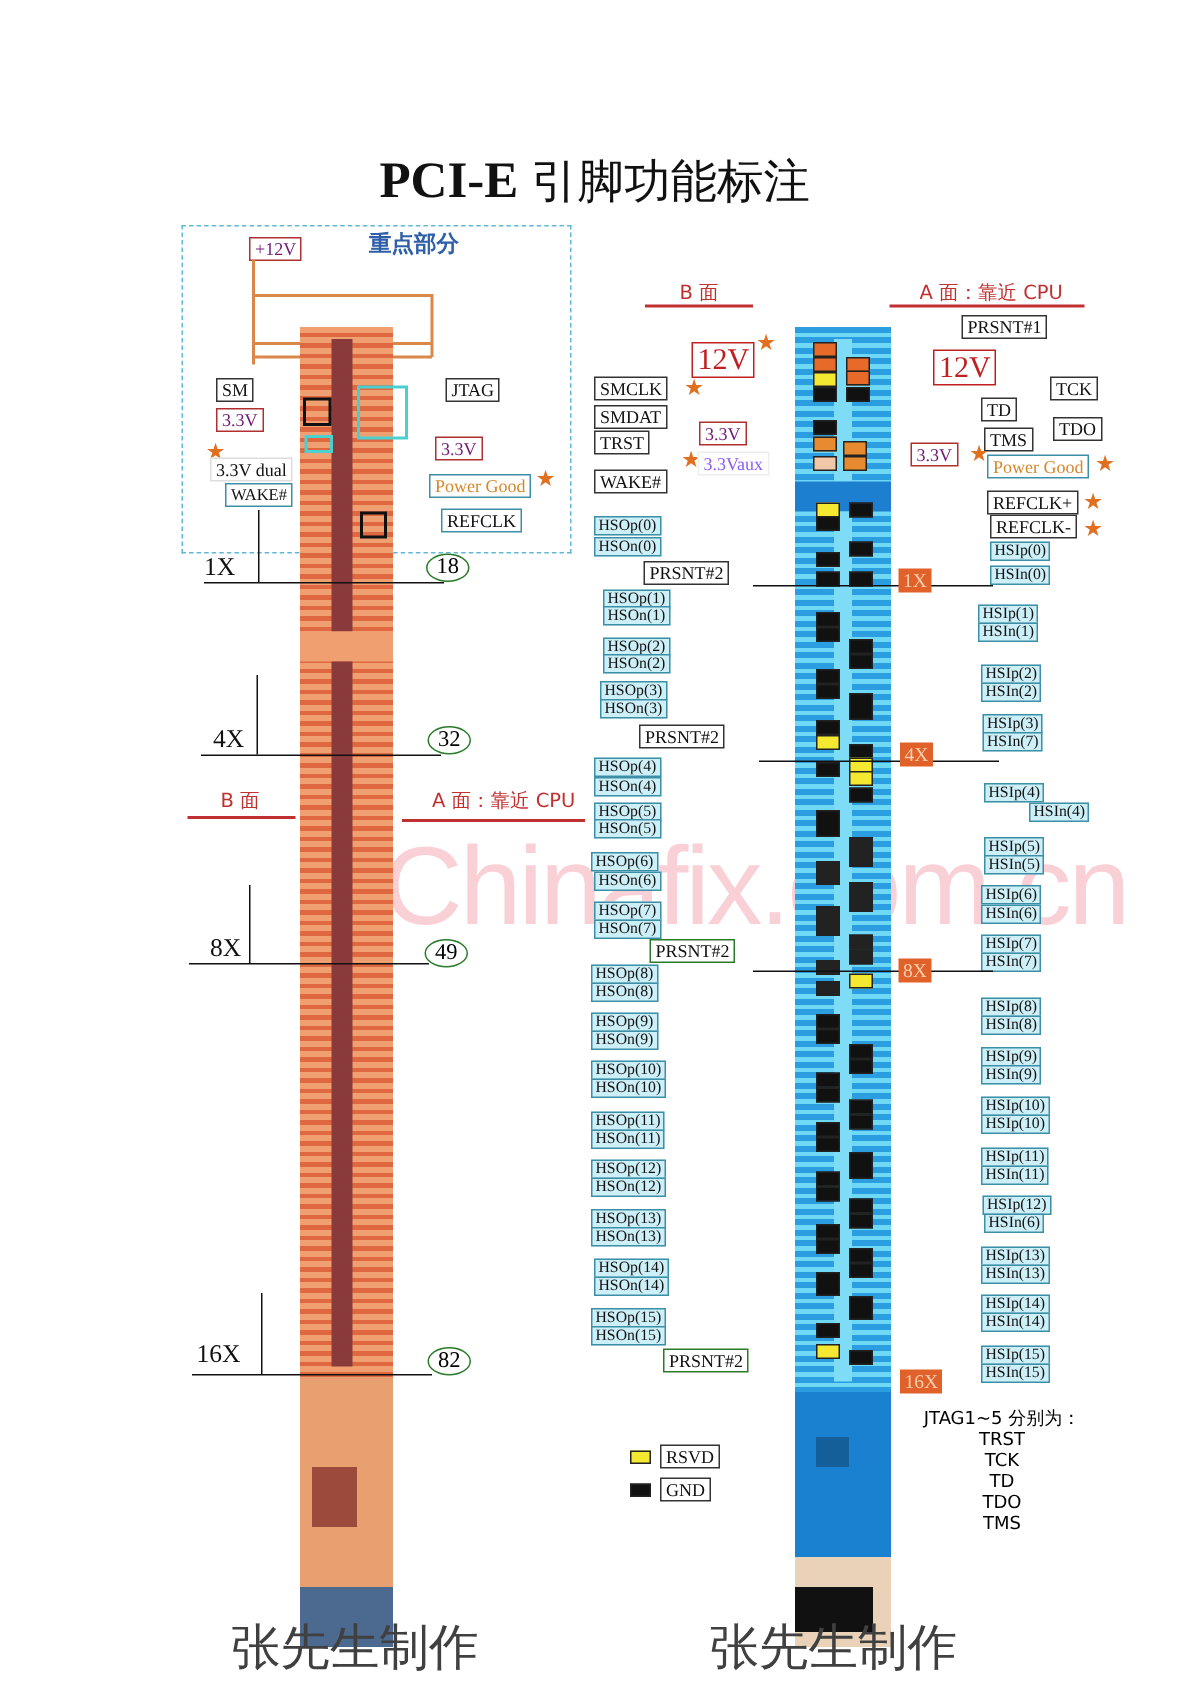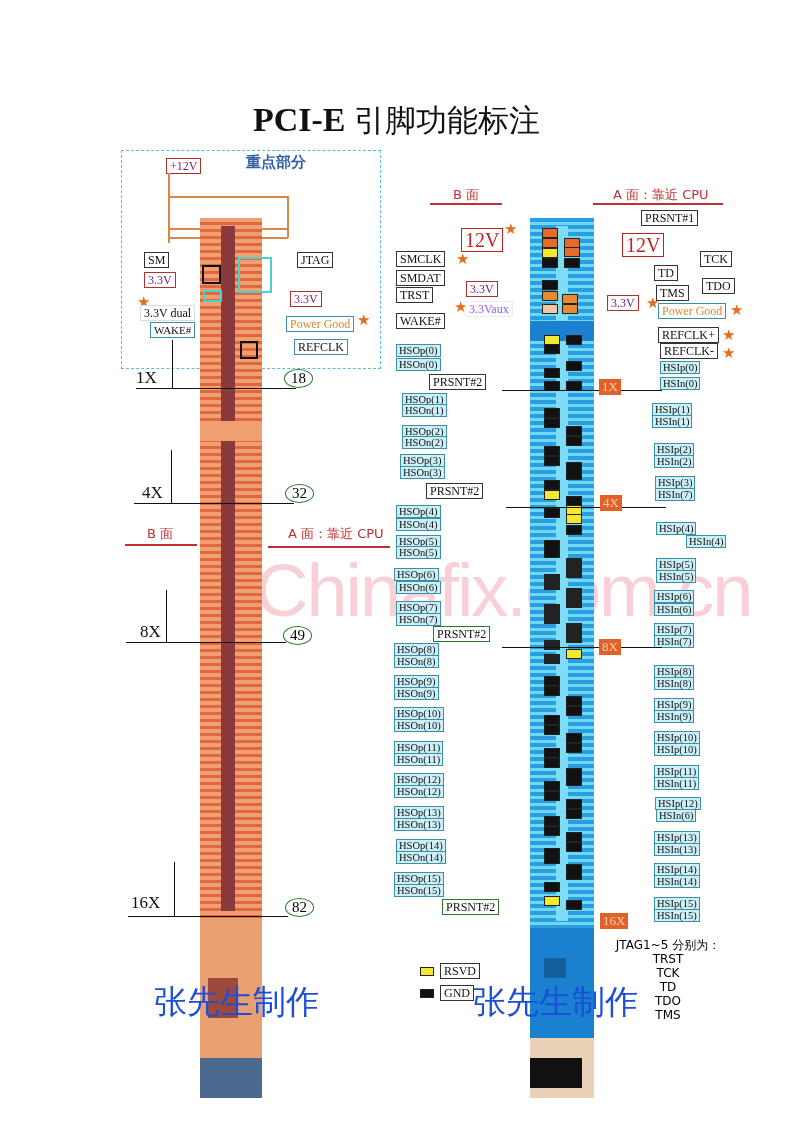--- a/index.html
+++ b/index.html
@@ -23,21 +23,21 @@
   .conn-blue .slot{position:absolute;left:26px;width:12px;background:#7fdcf7;}
   .pad{position:absolute;width:14px;height:8px;border:1px solid #222;}
   .hline{position:absolute;height:1px;background:#111;}
   .vline{position:absolute;width:1px;background:#111;}
   .xlabel{position:absolute;font-size:17px;color:#111;}
   .pin{position:absolute;font-size:15px;border:1px solid #2a7a2a;border-radius:50%;padding:0 6px;background:#fff;}
   .badge{position:absolute;background:#e0622a;color:#fbd0b0;font-size:13px;padding:0 3px;line-height:16px;}
   .face{position:absolute;font-size:13px;color:#c03030;font-family:"DejaVu Sans",sans-serif;}
   .arrow{position:absolute;height:1.5px;background:#c03030;}
   .watermark{left:255px;top:548px;font-size:74px;color:rgba(240,120,140,0.35);font-family:"Liberation Sans",sans-serif;letter-spacing:-2px;}
-  .footer{position:absolute;top:980px;font-size:33px;color:#1d4ed8;font-family:"DejaVu Sans",sans-serif;}
+  .footer{position:absolute;top:1076px;font-size:33px;color:#404040;font-family:"DejaVu Sans",sans-serif;}
   .legend-sw{position:absolute;width:12px;height:7px;border:1px solid #222;}
   .jtag-list{left:608px;top:938px;width:120px;text-align:center;font-size:12px;line-height:14px;font-family:"DejaVu Sans",sans-serif;}
 </style>
 </head>
 <body>
 
 <div class="abs title">
   <span>PCI-E</span>
   <span class="cn">引脚功能标注</span>
 </div>

